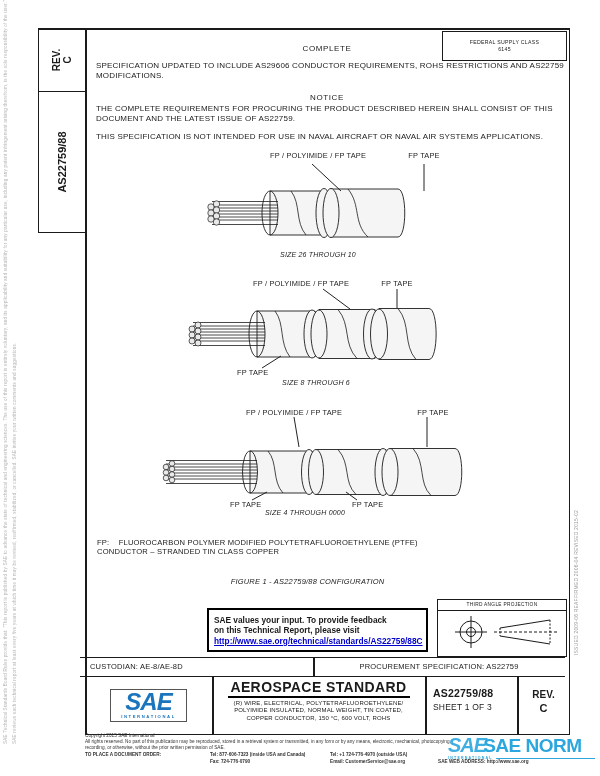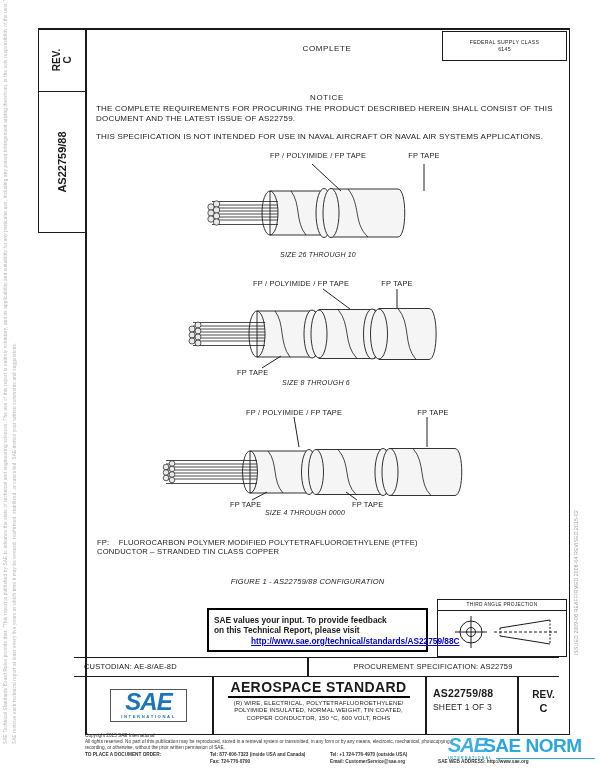--- a/index.html
+++ b/index.html
@@ -55,20 +55,21 @@
   </div>
 
   <div class="box" style="left:442px;top:31px;width:125px;height:30px;">
     <div style="text-align:center;font-size:5.2px;line-height:7px;padding-top:7px;letter-spacing:.3px;">
       <div>FEDERAL SUPPLY CLASS</div>
       <div>6145</div>
     </div>
   </div>
 
   <div class="abs heading" style="left:85px;top:44px;width:484px;">COMPLETE</div>
+  <div class="abs body-txt" style="left:96px;top:61px;width:470px;">SPECIFICATION UPDATED TO INCLUDE AS29606 CONDUCTOR REQUIREMENTS, ROHS RESTRICTIONS AND AS22759 MODIFICATIONS.</div>
 
   <div class="abs heading" style="left:85px;top:93px;width:484px;">NOTICE</div>
   <div class="abs body-txt" style="left:96px;top:104px;width:470px;">THE COMPLETE REQUIREMENTS FOR PROCURING THE PRODUCT DESCRIBED HEREIN SHALL CONSIST OF THIS DOCUMENT AND THE LATEST ISSUE OF AS22759.</div>
   <div class="abs body-txt" style="left:96px;top:132px;width:470px;">THIS SPECIFICATION IS NOT INTENDED FOR USE IN NAVAL AIRCRAFT OR NAVAL AIR SYSTEMS APPLICATIONS.</div>
 
   <div class="abs figlabel" style="left:245px;top:151px;width:146px;text-align:center;">FP / POLYIMIDE / FP TAPE</div>
   <div class="abs figlabel" style="left:399px;top:151px;width:50px;text-align:center;">FP TAPE</div>
 
   <svg class="cable" style="left:198px;top:168px;" width="220" height="100" viewBox="0 0 220 100">
     <path class="seg" d="M132 21 L200 21 C209 21 209 69 200 69 L132 69 Z"></path>
@@ -188,41 +189,41 @@
   <div class="abs" style="left:97px;top:538px;font-size:7.6px;letter-spacing:.2px;">
     <span>FP:</span>&nbsp;&nbsp;&nbsp;
     <span>FLUOROCARBON POLYMER MODIFIED POLYTETRAFLUOROETHYLENE (PTFE)</span>
   </div>
   <div class="abs" style="left:97px;top:547px;font-size:7.6px;letter-spacing:.2px;">CONDUCTOR – STRANDED TIN CLASS COPPER</div>
   <div class="abs figcap" style="left:85px;top:577px;width:445px;text-align:center;font-size:7.5px;">FIGURE 1 - AS22759/88 CONFIGURATION</div>
 
   <div class="abs feedback" style="left:207px;top:608px;width:221px;height:44px;">
     <div>SAE values your input. To provide feedback</div>
     <div>on this Technical Report, please visit</div>
-    <a href="#" style="text-decoration:underline;margin-left:37px;">http://www.sae.org/technical/standards/AS22759/88C</a>
+    <a href="#" style="text-decoration:underline;">http://www.sae.org/technical/standards/AS22759/88C</a>
   </div>
 
   <div class="box" style="left:437px;top:599px;width:130px;height:58px;">
     <div style="font-size:4.8px;text-align:center;line-height:10px;border-bottom:1px solid #1a1a1a;letter-spacing:.3px;">THIRD ANGLE PROJECTION</div>
     <svg width="127" height="43" viewBox="0 0 127 43">
       <g stroke="#1a1a1a" fill="none" stroke-width="1">
         <circle cx="33" cy="21" r="11"></circle>
         <circle cx="33" cy="21" r="4.5"></circle>
         <line x1="17" y1="21" x2="49" y2="21"></line>
         <line x1="33" y1="5" x2="33" y2="37"></line>
         <line x1="62" y1="17" x2="112" y2="9"></line>
         <line x1="62" y1="25" x2="112" y2="33"></line>
         <line x1="62" y1="17" x2="62" y2="25" stroke-dasharray="2 1.5"></line>
         <line x1="112" y1="9" x2="112" y2="33" stroke-dasharray="2 1.5"></line>
         <line x1="56" y1="21" x2="120" y2="21" stroke-dasharray="3 2"></line>
       </g>
     </svg>
   </div>
 
-  <div class="abs" style="left:74px;top:657px;width:485px;height:20px;border-top:1.5px solid #1a1a1a;border-bottom:1.5px solid #1a1a1a;box-sizing:border-box;">
+  <div class="abs" style="left:80px;top:657px;width:485px;height:20px;border-top:1.5px solid #1a1a1a;border-bottom:1.5px solid #1a1a1a;box-sizing:border-box;">
     <div class="tb-divider" style="left:233px;"></div>
     <div class="abs" style="left:10px;top:0;line-height:17px;font-size:7.5px;letter-spacing:.2px;">CUSTODIAN: AE-8/AE-8D</div>
     <div class="abs" style="left:233px;right:0;top:0;line-height:17px;font-size:7.5px;text-align:center;letter-spacing:.2px;">PROCUREMENT SPECIFICATION: AS22759</div>
   </div>
 
   <div class="abs" style="left:85px;top:677px;width:485px;height:58px;border-bottom:1.5px solid #1a1a1a;box-sizing:border-box;">
     <div class="tb-divider" style="left:127px;"></div>
     <div class="tb-divider" style="left:340px;"></div>
     <div class="tb-divider" style="left:432px;"></div>
 

